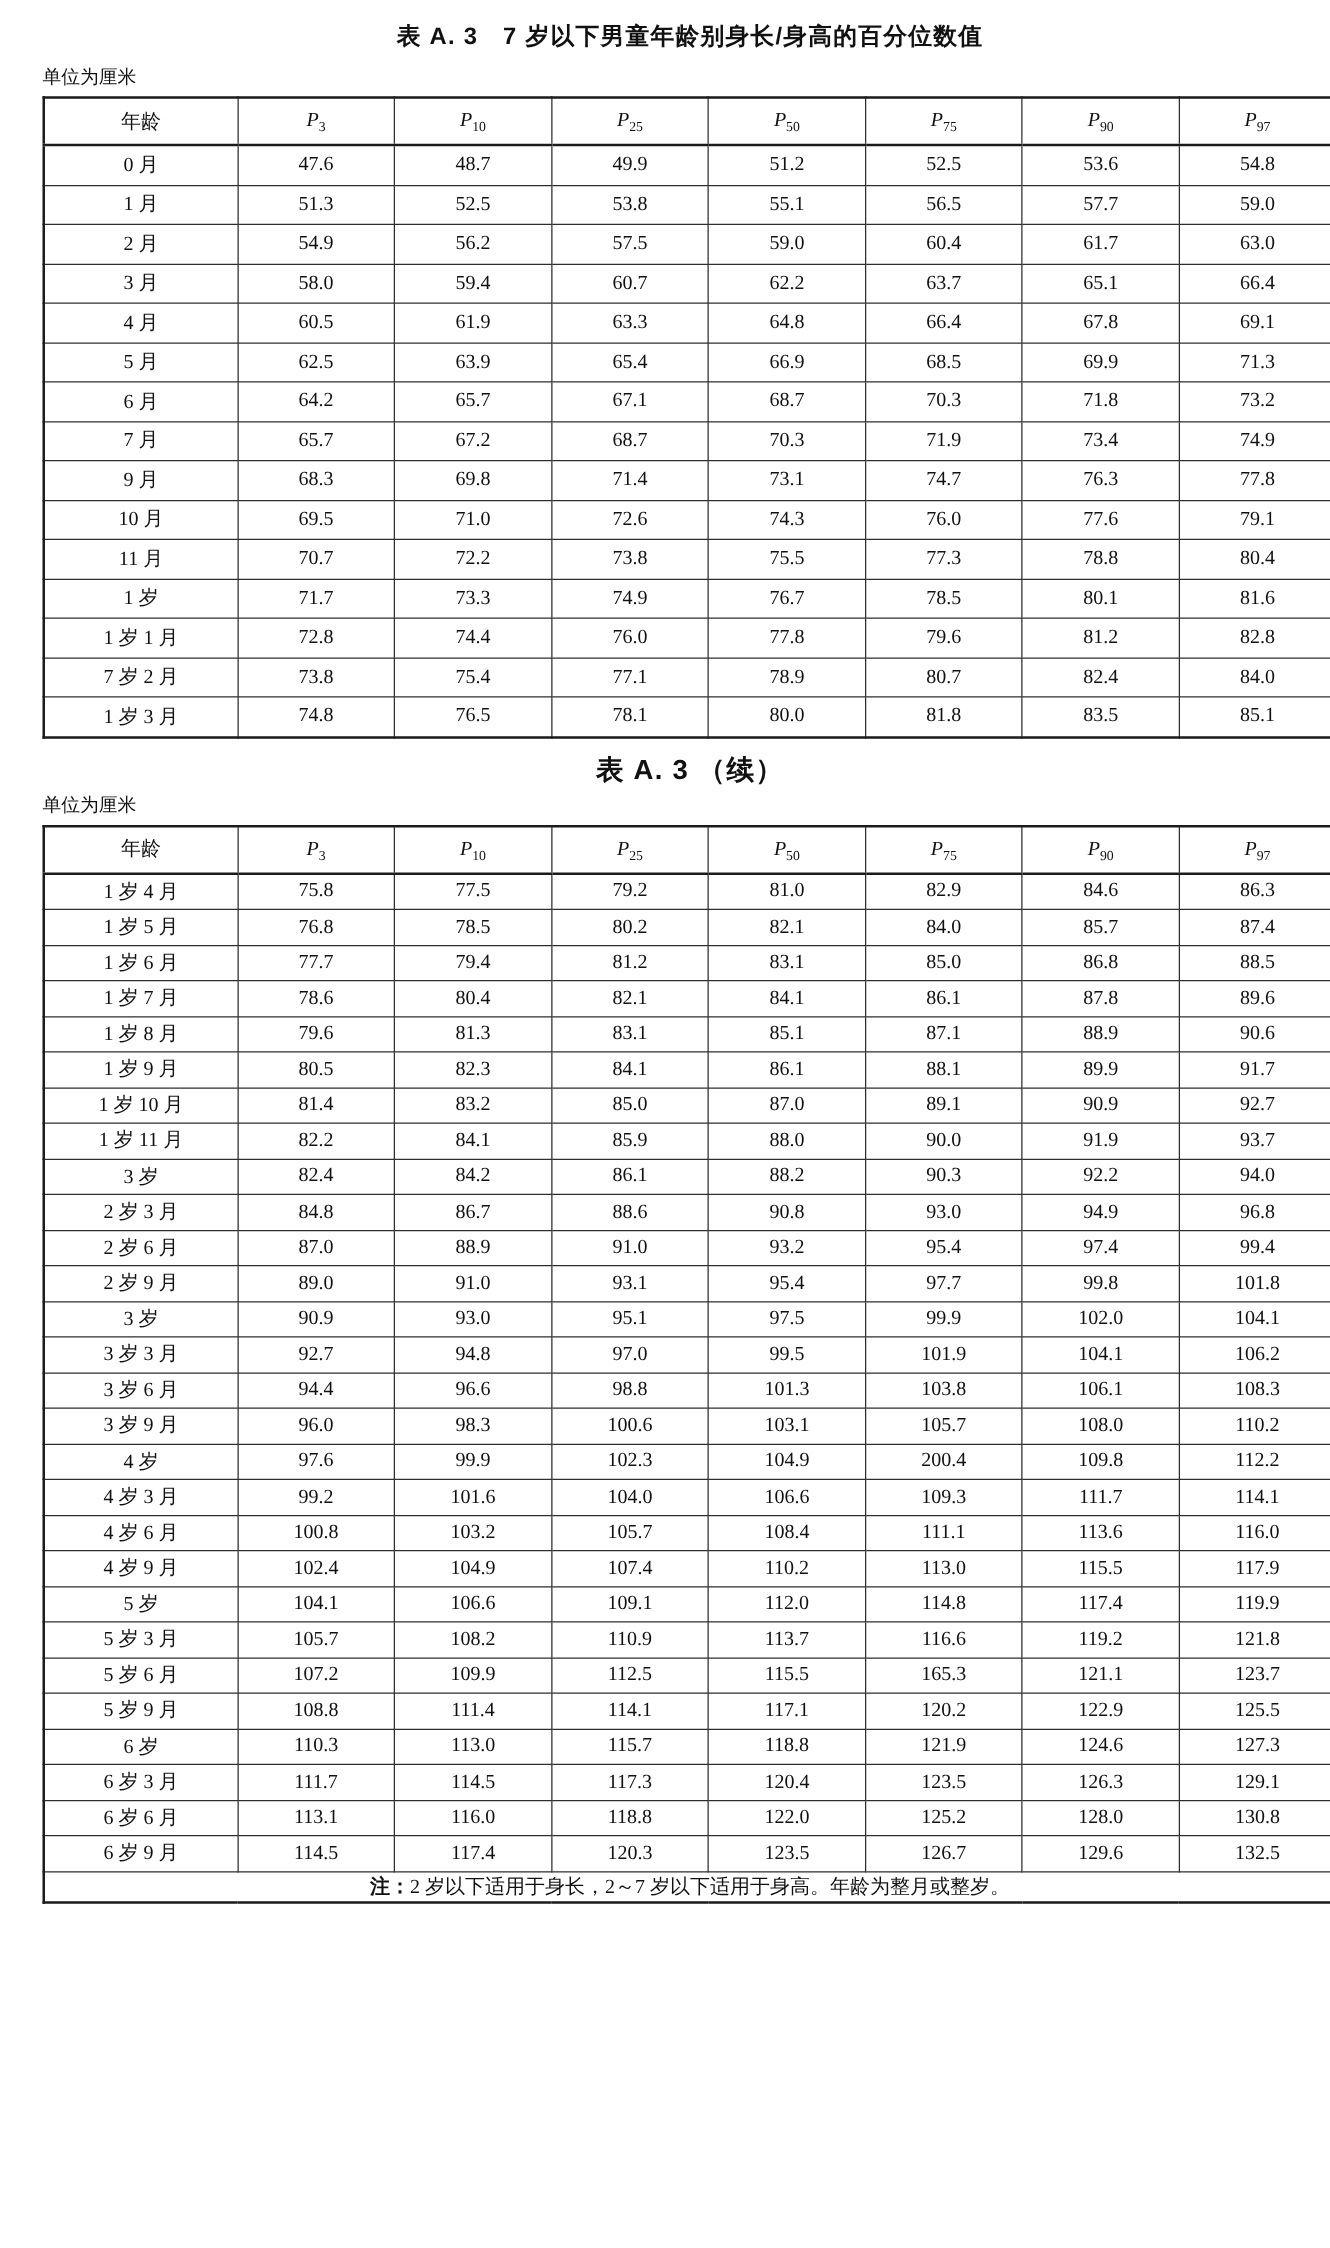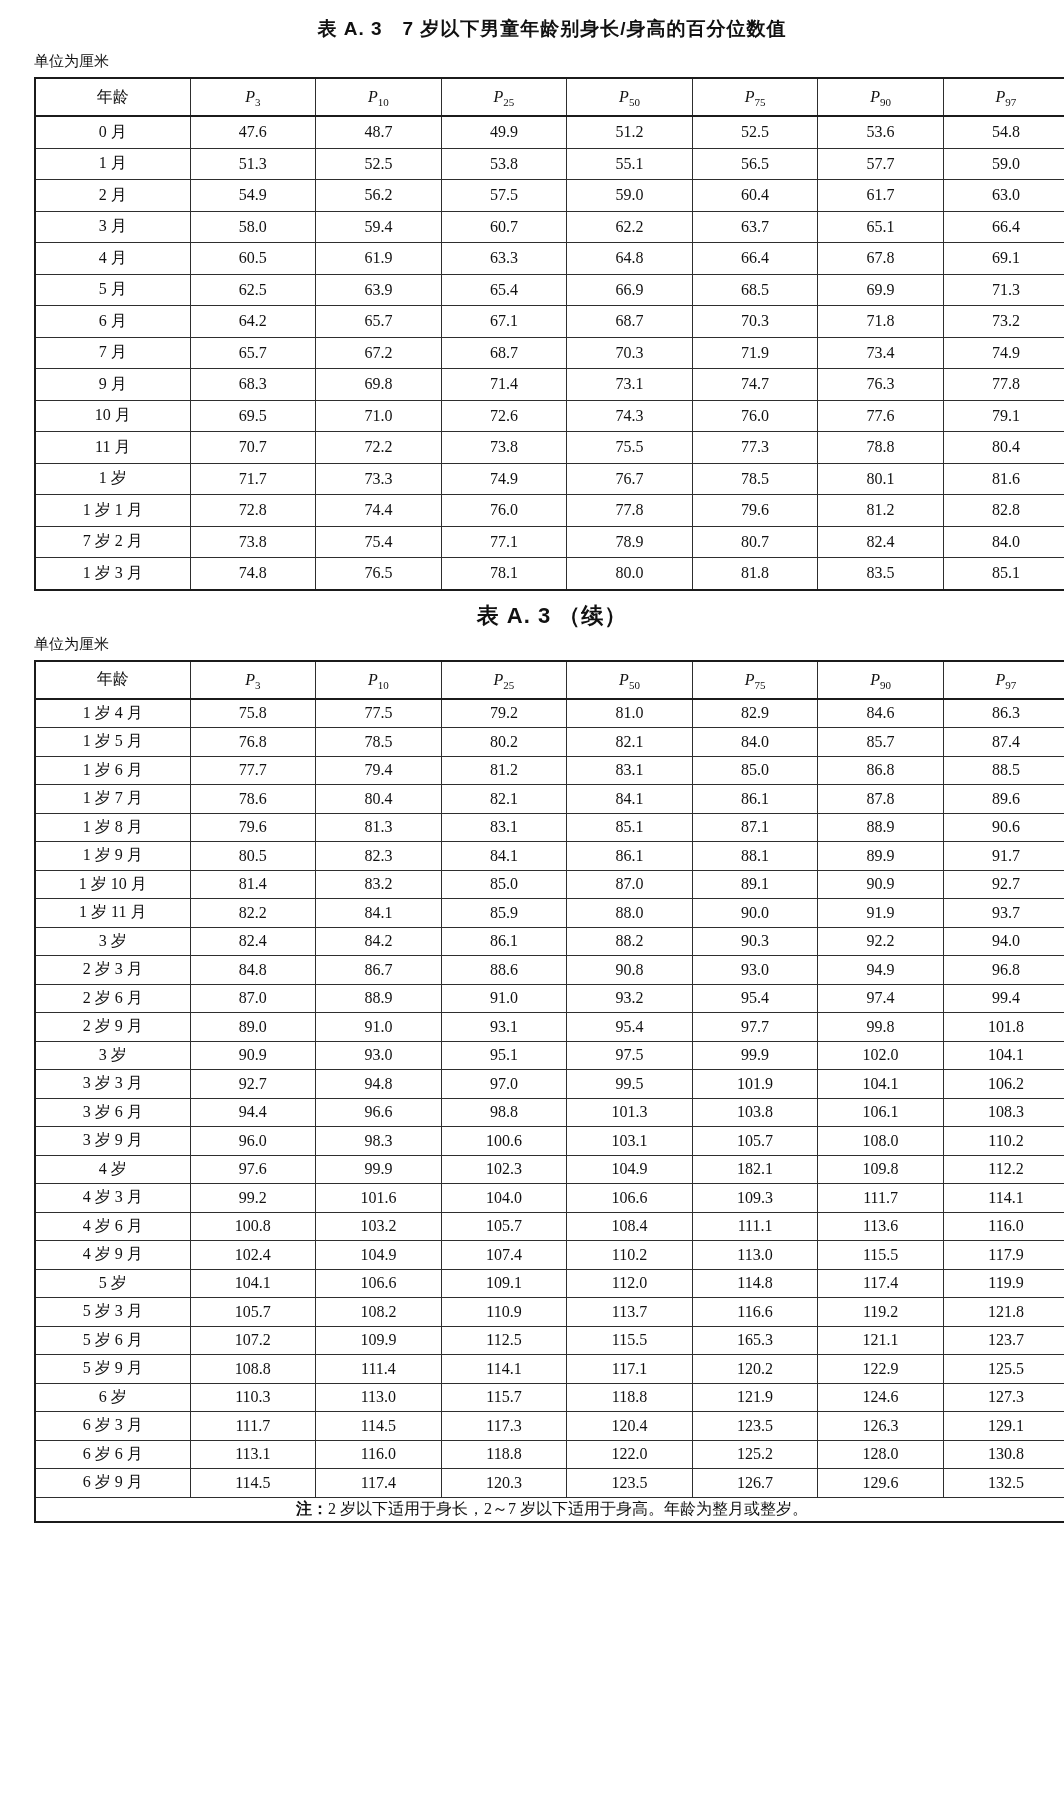--- a/index.html
+++ b/index.html
@@ -404,21 +404,21 @@
           <td>105.7</td>
           <td>108.0</td>
           <td>110.2</td>
         </tr>
         <tr>
           <td>4 岁</td>
           <td>97.6</td>
           <td>99.9</td>
           <td>102.3</td>
           <td>104.9</td>
-          <td>182.1</td>
+          <td>200.4</td>
           <td>109.8</td>
           <td>112.2</td>
         </tr>
         <tr>
           <td>4 岁 3 月</td>
           <td>99.2</td>
           <td>101.6</td>
           <td>104.0</td>
           <td>106.6</td>
           <td>109.3</td>

